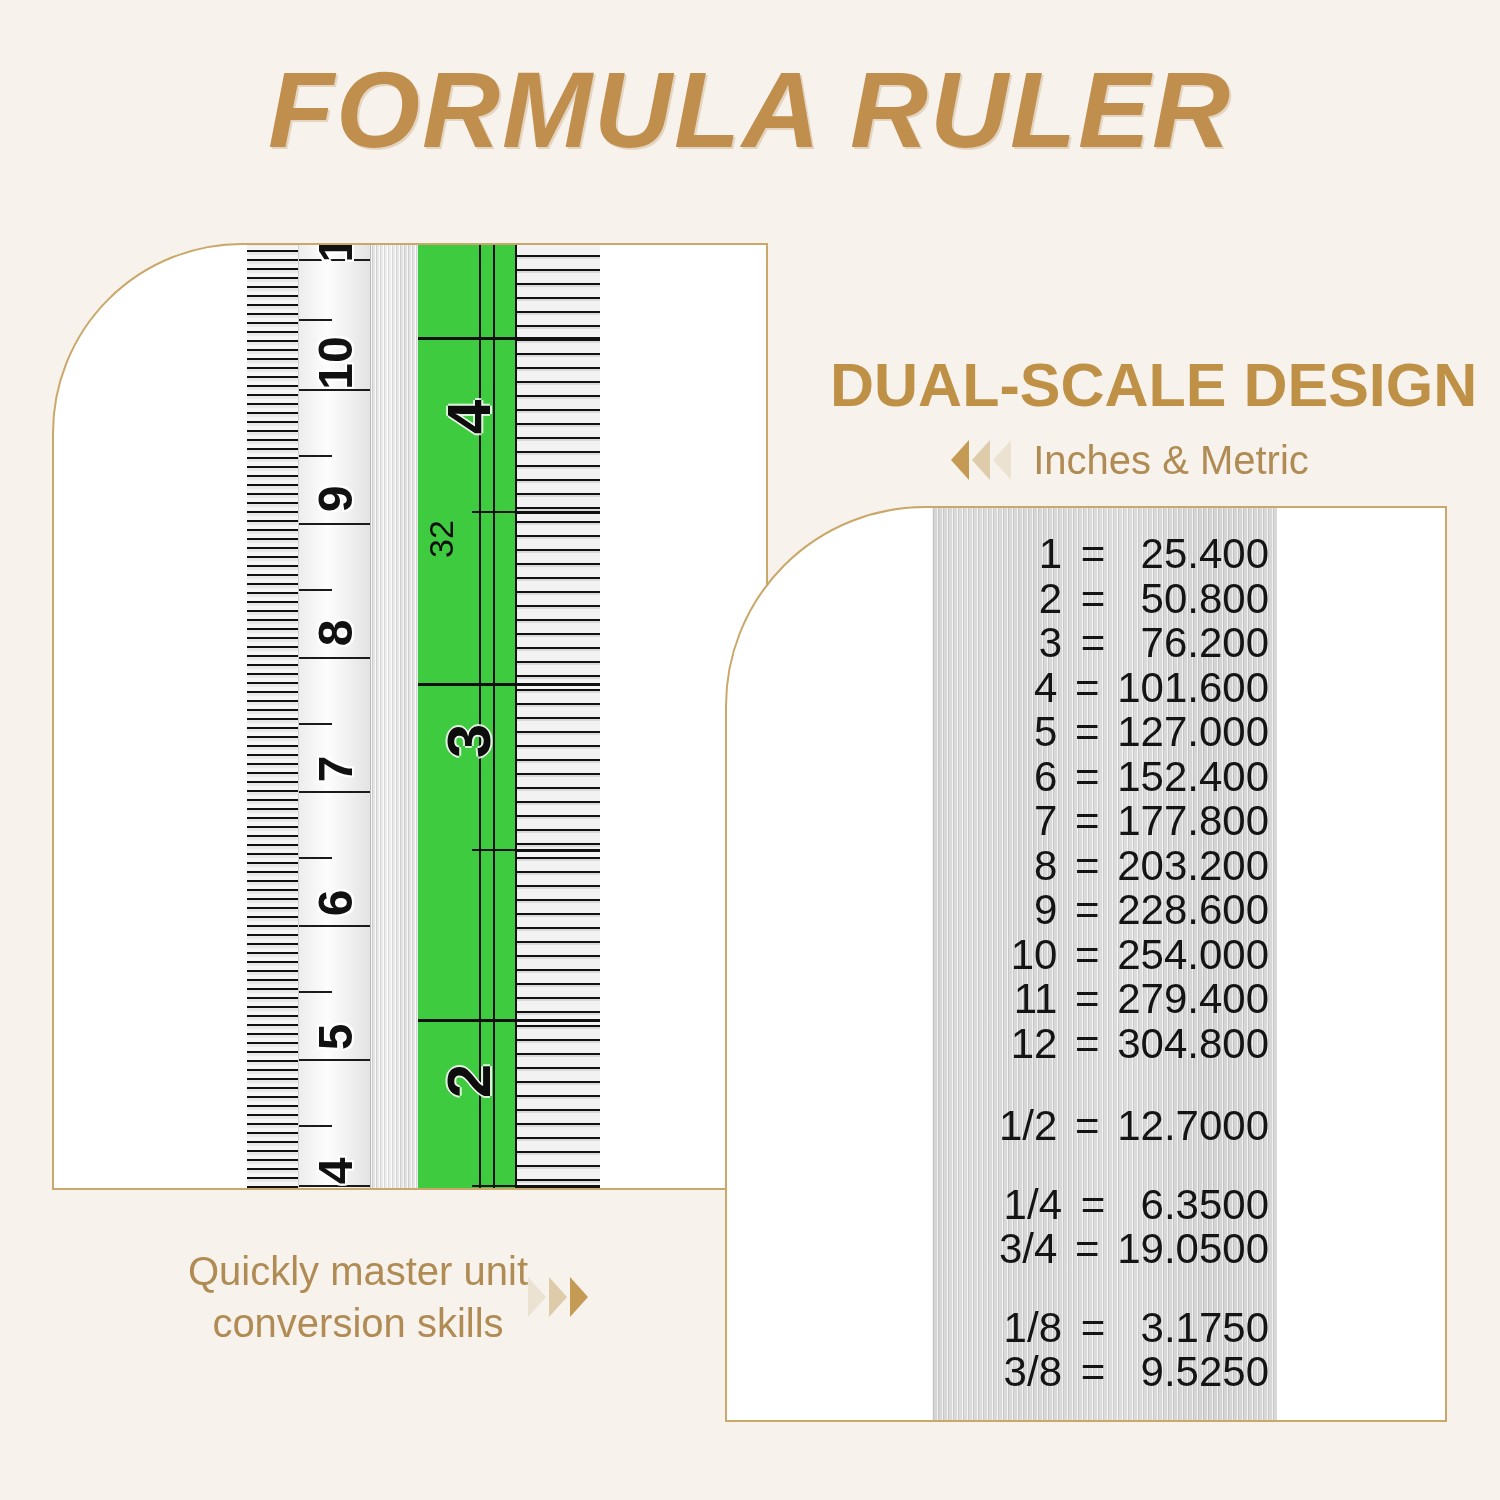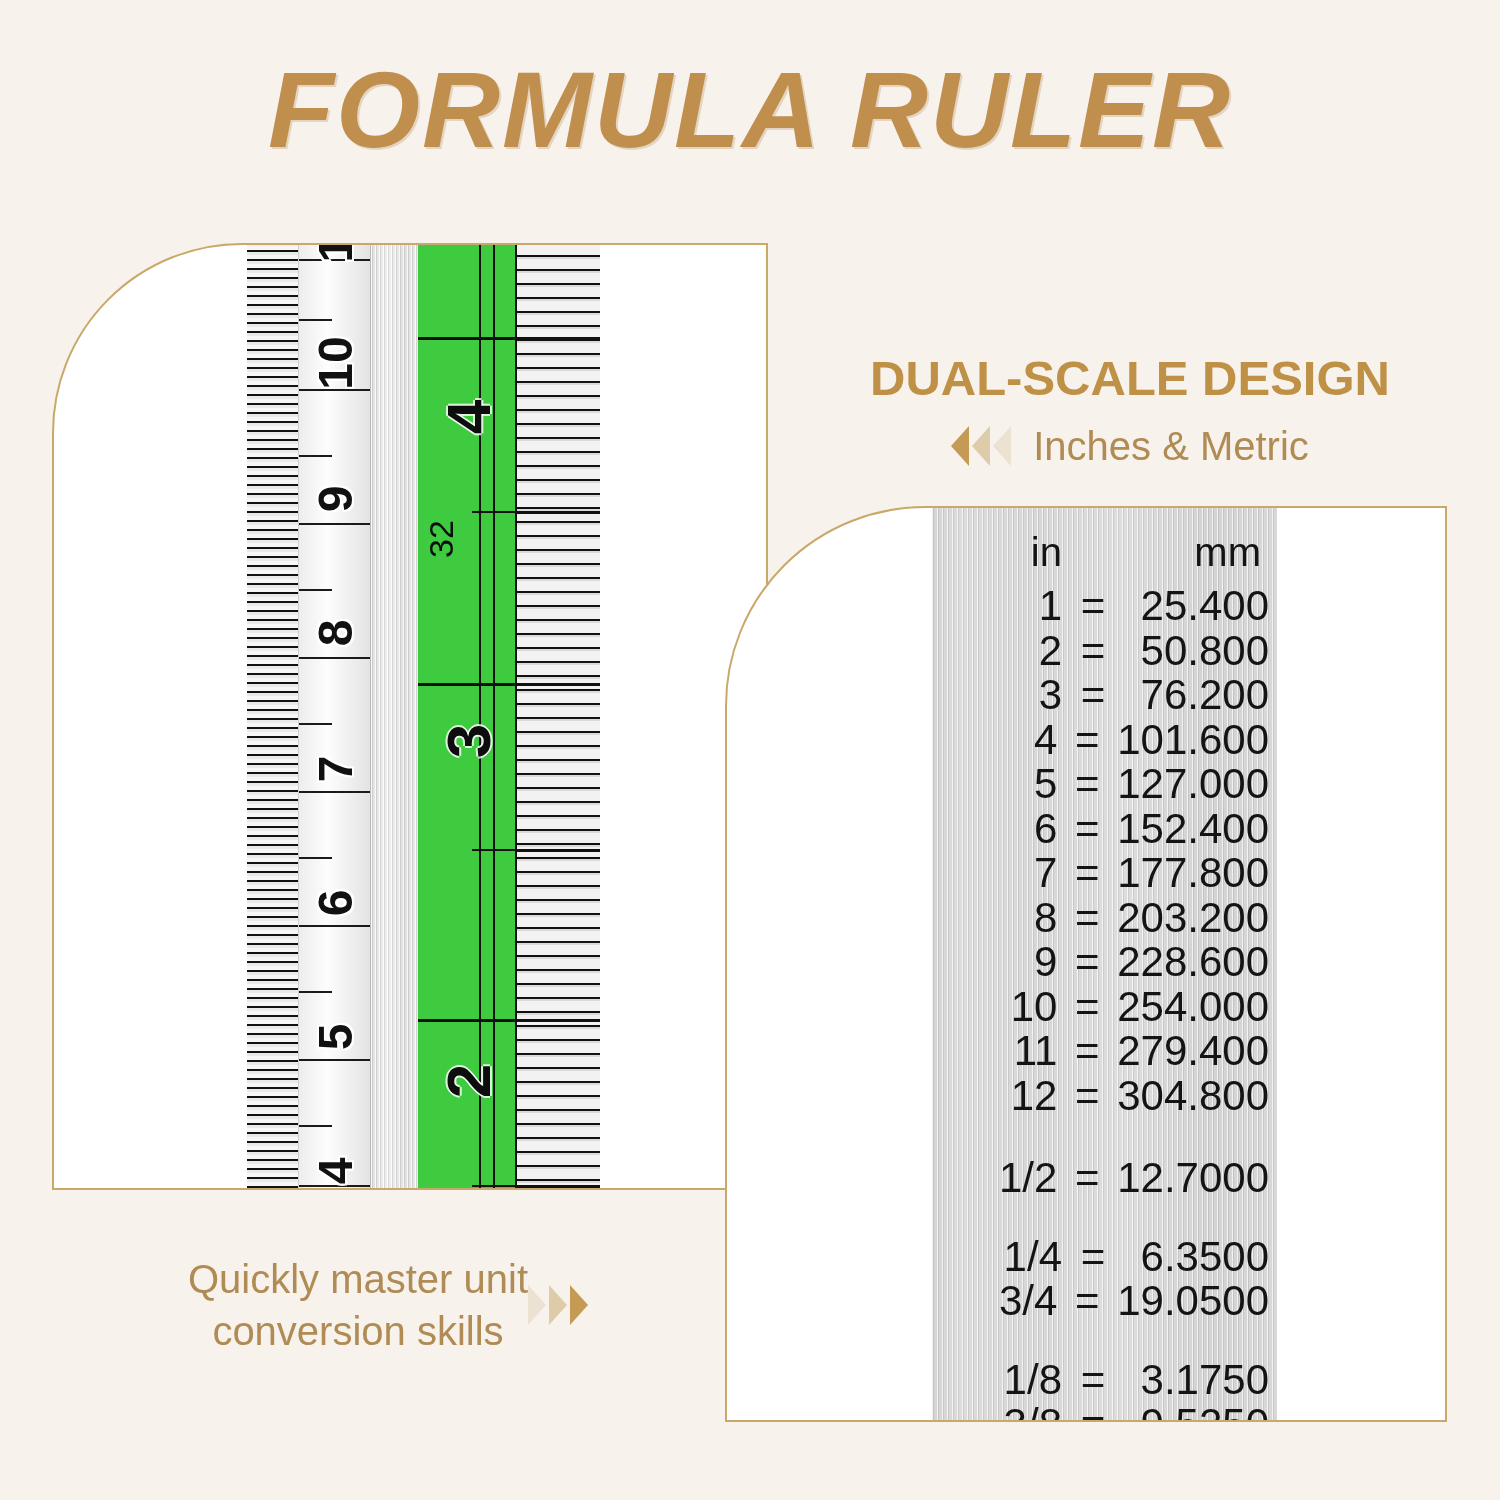--- a/index.html
+++ b/index.html
@@ -251,21 +251,21 @@
   }
   .tbl-row .c-in { width: 130px; text-align: right; }
   .tbl-row .c-eq { width: 62px; text-align: center; }
   .tbl-row .c-mm { flex: 1; text-align: right; padding-right: 8px; }
 
   .tbl-gap { height: 38px; }
   .tbl-gap-sm { height: 34px; }
 
   
   .txt-head {
-    font-size: 49px;
+    font-size: 61px;
     font-weight: bold;
     color: #bf9147;
     letter-spacing: 0px;
     white-space: nowrap;
   }
   .txt-sub {
     font-size: 40px;
     color: #b08b53;
     line-height: 1.3;
   }
@@ -288,21 +288,21 @@
     position: absolute;
     left: 48px;
     top: 1238px;
     width: 680px;
     text-align: center;
   }
   #conv-sub-row {
     display: flex;
     align-items: center;
     justify-content: center;
-    margin-top: 15px;
+    margin-top: 7px;
   }
   #conv-sub-text { text-align: center; }
 
   
   .chevrons {
     display: flex;
     align-items: center;
     gap: 3px;
   }
   .chev {
@@ -378,25 +378,20 @@
       <div class="longtick" style="top:608px"></div>
       <div class="longtick" style="top:778px"></div>
       <div class="longtick" style="top:944px"></div>
     </div>
   </div>
 </div>
 
 <div class="card" id="card-right">
   <div id="table-photo">
 
-    <div class="tbl-head">
-      <div class="h-in">in</div>
-      <div class="h-eq"></div>
-      <div class="h-mm">mm</div>
-    </div>
 
     <div id="whole-rows">
         <div class="tbl-row">
           <div class="c-in">1</div>
           <div class="c-eq">=</div>
           <div class="c-mm">25.400</div>
         </div>
         <div class="tbl-row">
           <div class="c-in">2</div>
           <div class="c-eq">=</div>

